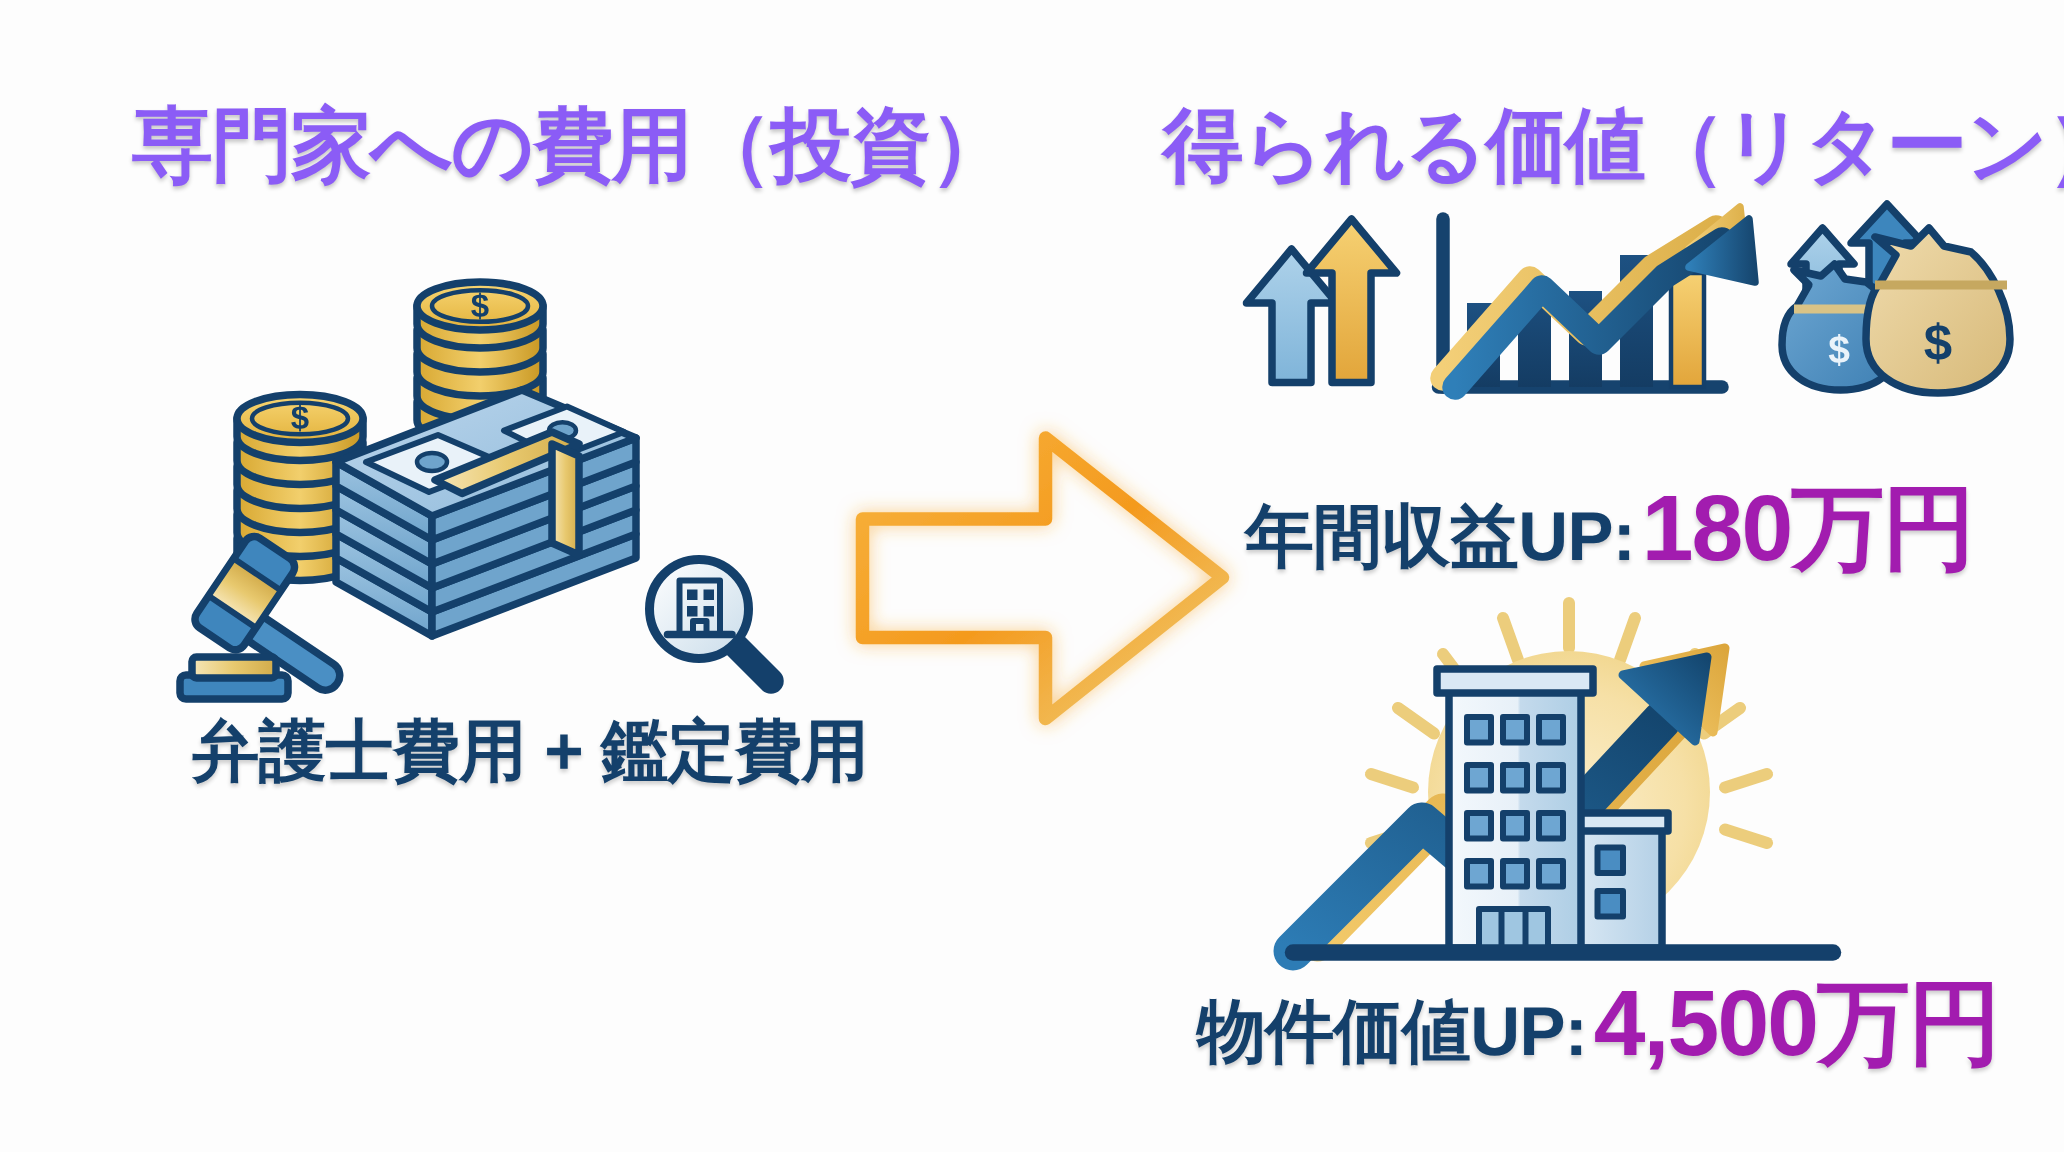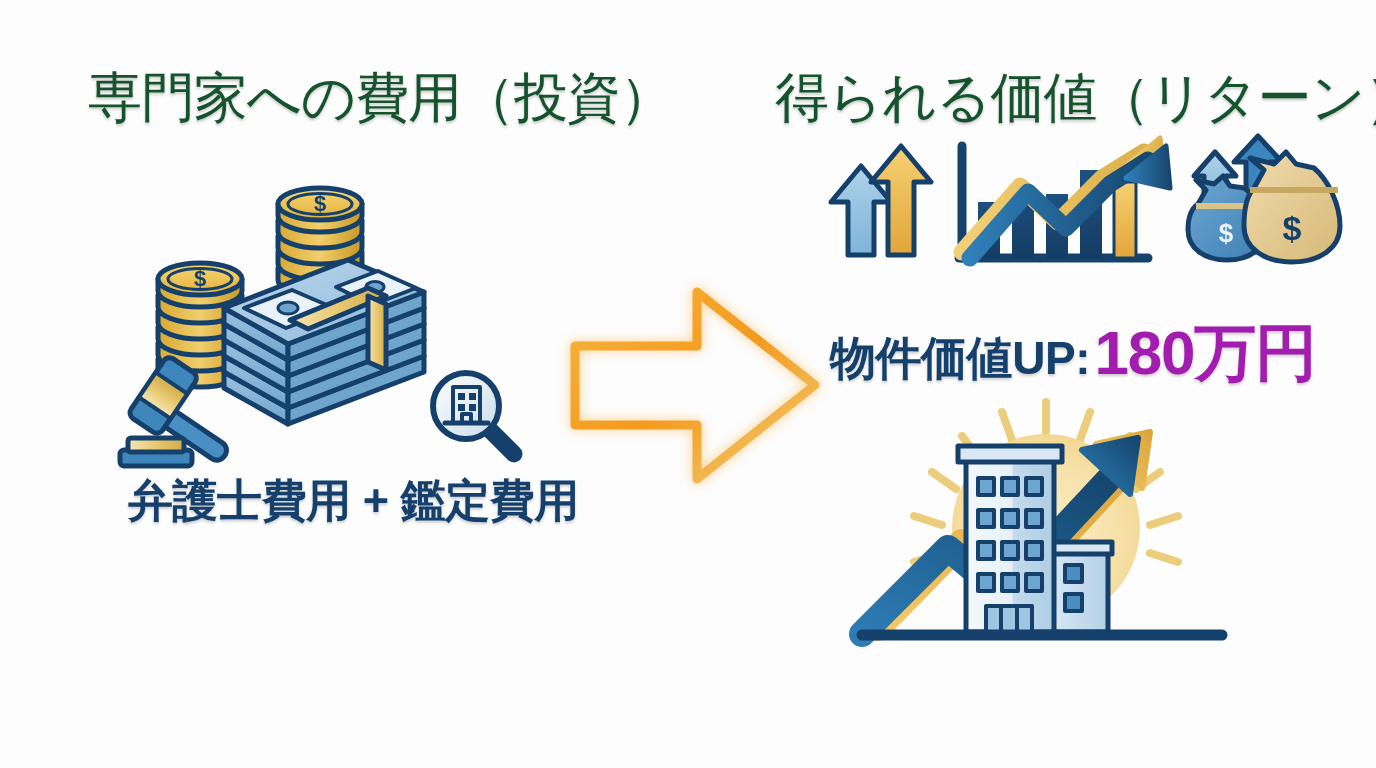--- a/index.html
+++ b/index.html
@@ -17,22 +17,22 @@
   }
 
   #infographic {
     position: absolute;
     inset: 0;
   }
 
   
   .heading {
     position: absolute;
-    font-weight: normal;
-    color: #14532d;
+    font-weight: bold;
+    color: #8b5cf6;
     letter-spacing: -0.02em;
     white-space: nowrap;
     text-shadow: 0 2px 3px rgba(0,0,0,0.22);
     font-size: 54px;
     line-height: 1;
     text-align: right;
   }
   #heading-left  { left: 88px;  top: 70px; }
   #heading-right { left: 775px; top: 70px; }
 
@@ -376,21 +376,21 @@
             <path d="M428 58 L438 40 L424 28 L448 34 L460 22 L470 34 L488 38
                      C502 50 514 74 514 96 C514 118 494 132 466 132
                      C438 132 418 118 418 96 C418 76 422 64 428 58 Z" fill="url(#bagTan)"></path>
             <path d="M424 60 L512 60" stroke-width="6" stroke="#c6a860"></path>
             <text x="466" y="110" font-size="34" font-weight="bold" text-anchor="middle" fill="#14406b" stroke="none" font-family="'Liberation Sans',sans-serif">$</text>
           </g>
         </svg>
       </div>
 
       <div class="benefit-line" id="income-line">
-        <span class="label-jp">物件価値UP:</span>
+        <span class="label-jp">年間収益UP:</span>
         <span class="value-gold">180万円</span>
       </div>
     </div>
 
     <div class="benefit-block" id="benefit-property">
 
       <div class="benefit-art" id="property-art">
         <svg viewBox="0 0 420 255" width="420" height="255">
           <defs>
             <radialGradient id="sunGrad" cx="0.5" cy="0.55" r="0.55">
@@ -471,16 +471,20 @@
 
             <rect x="136" y="204" width="46" height="26" fill="#9fc6e1" stroke-width="4"></rect>
             <line x1="151" y1="204" x2="151" y2="230" stroke-width="4"></line>
             <line x1="167" y1="204" x2="167" y2="230" stroke-width="4"></line>
           </g>
 
           <line x1="12" y1="233" x2="372" y2="233" stroke="#14406b" stroke-width="11" stroke-linecap="round"></line>
         </svg>
       </div>
 
+      <div class="benefit-line" id="property-line">
+        <span class="label-jp">物件価値UP:</span>
+        <span class="value-gold">4,500万円</span>
+      </div>
     </div>
 
   </div>
 </div>
 
 </body></html>

